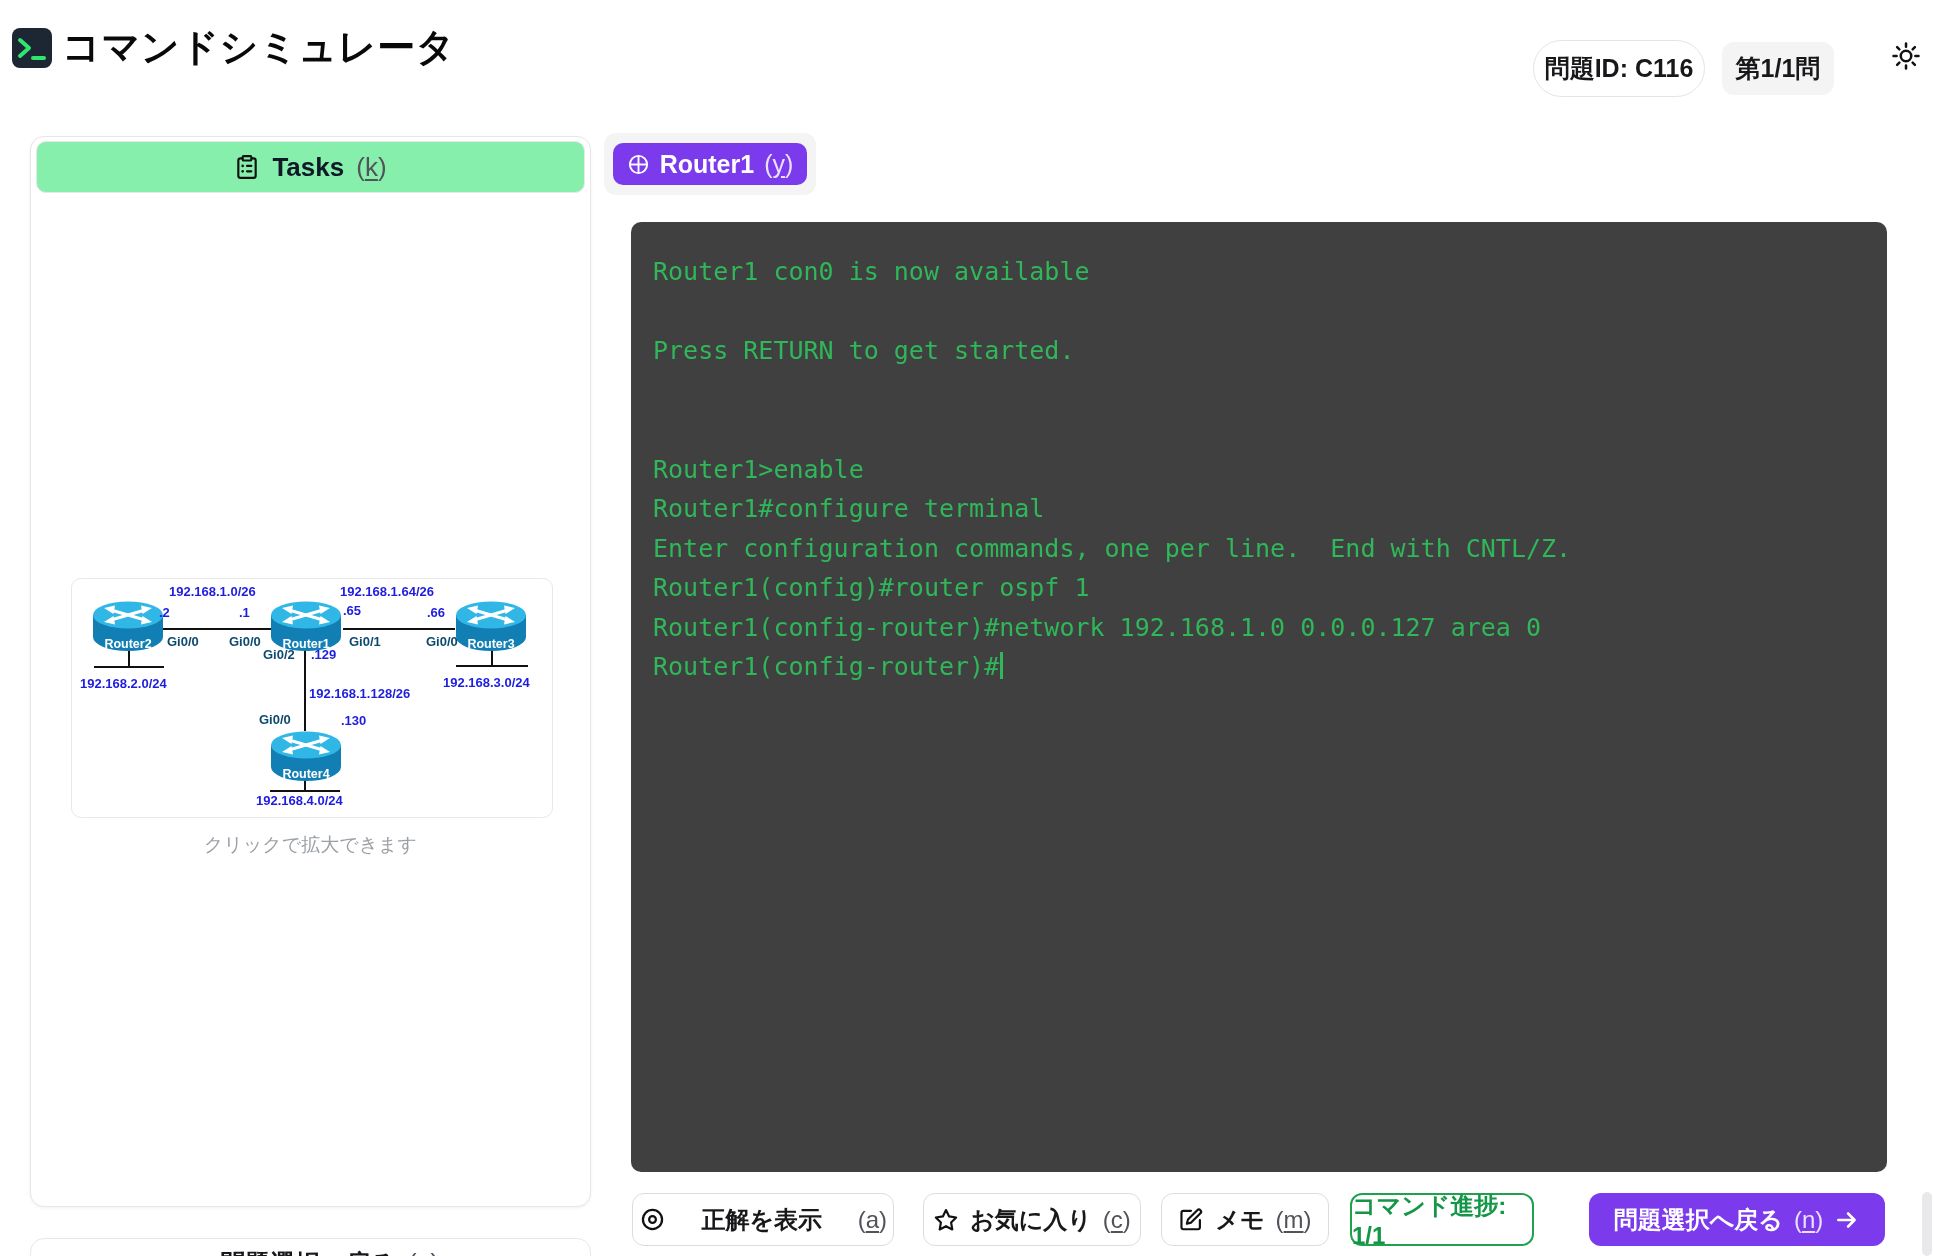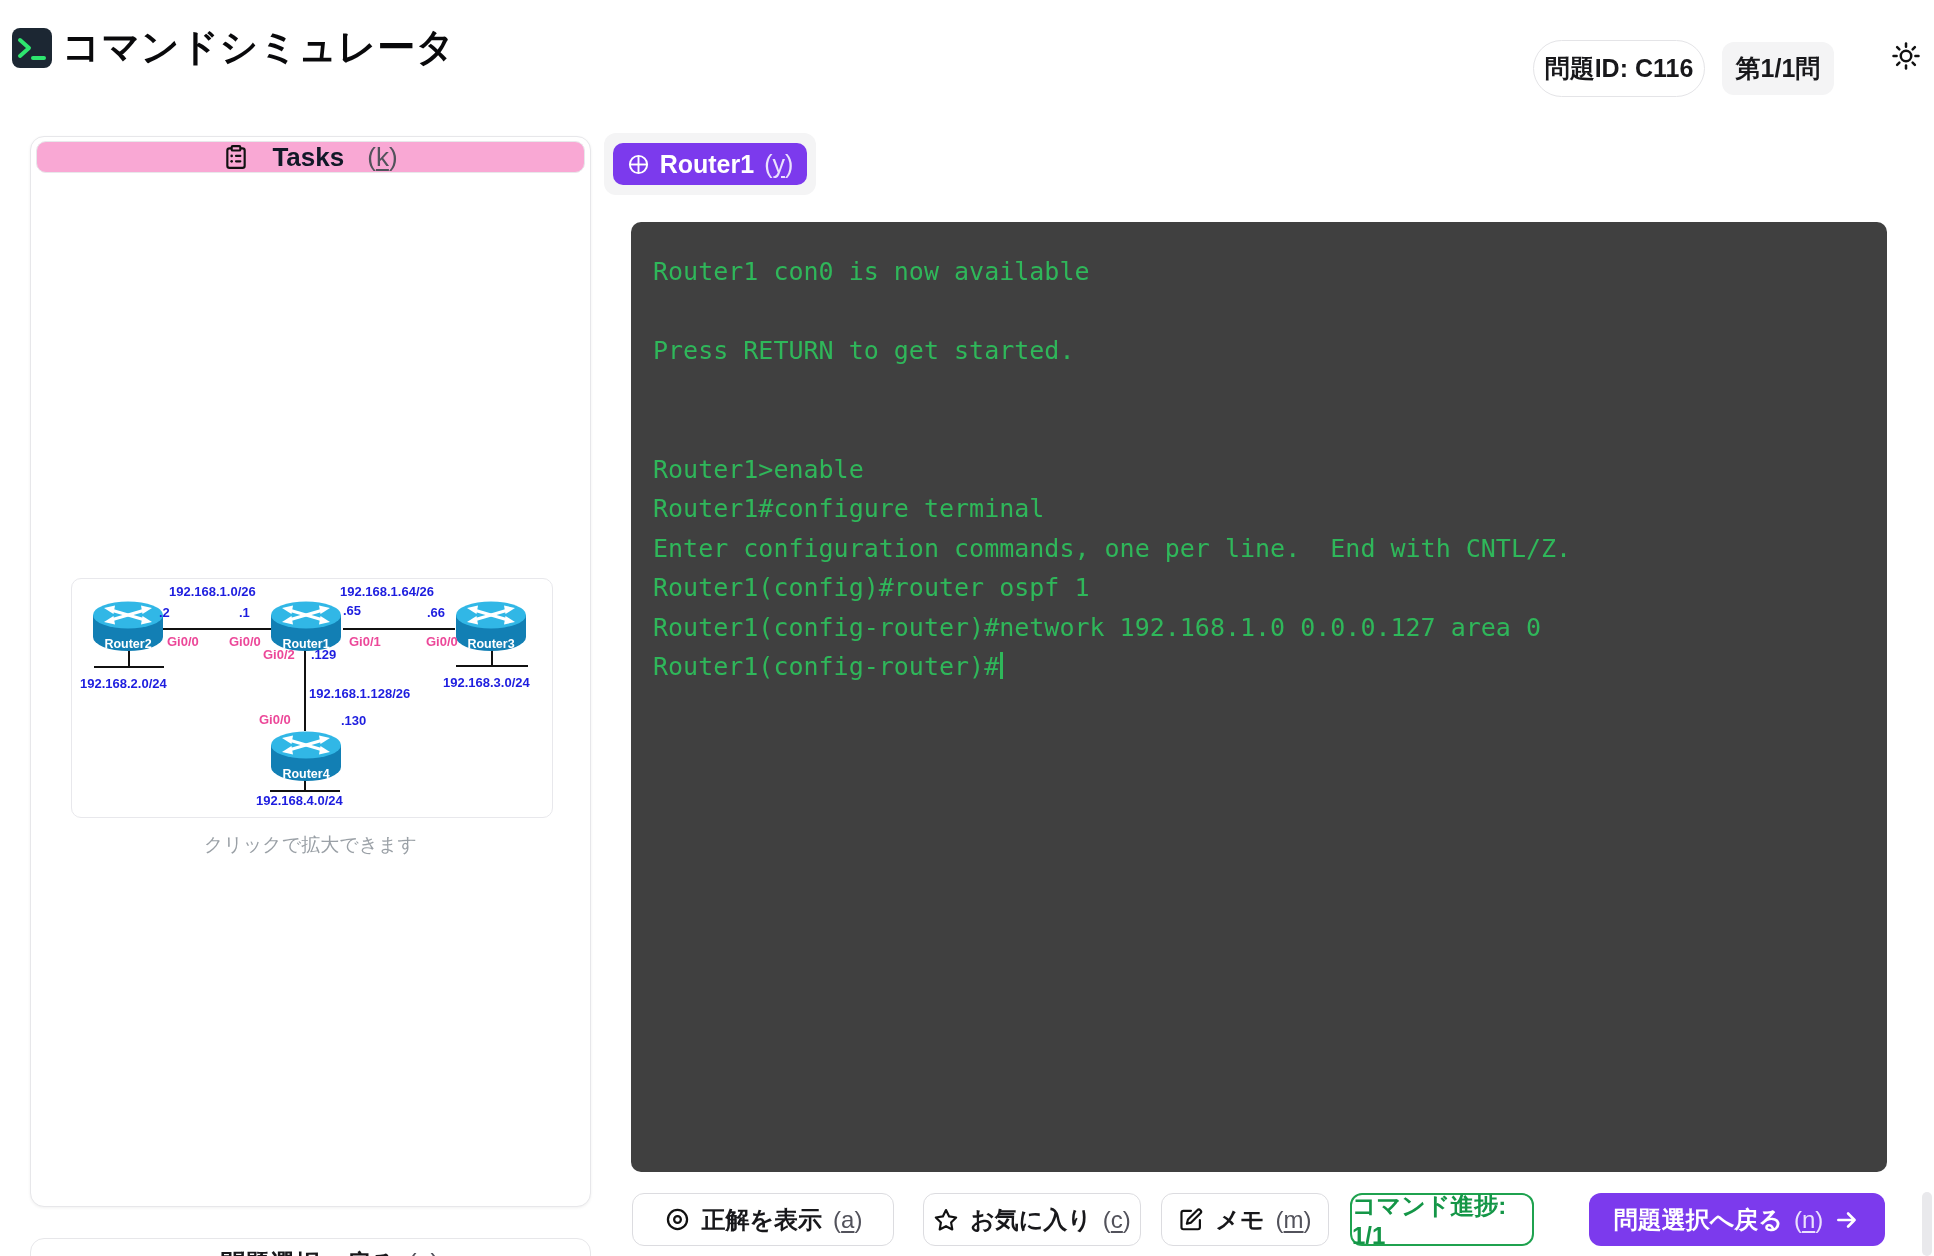--- a/index.html
+++ b/index.html
@@ -13,31 +13,31 @@
   .app-header{position:absolute;left:0;top:0;width:1934px;height:110px;padding-left:26px;}
   .logo{position:absolute;left:12px;top:28px;width:40px;height:40px;background:#1c2733;border-radius:8px;}
   .app-title{position:absolute;left:62px;top:22px;font-size:38px;font-weight:700;color:#09090b;letter-spacing:.5px;}
   .pill{position:absolute;display:flex;align-items:center;justify-content:center;font-weight:700;color:#18181b;font-size:25px;box-sizing:border-box;}
   .pill-id{left:1533px;top:40px;width:172px;height:57px;background:#fff;border:1px solid #e4e4e7;border-radius:29px;}
   .pill-count{left:1722px;top:42px;width:112px;height:53px;background:#f4f4f5;border-radius:12px;}
   .theme-btn{position:absolute;left:1888px;top:38px;width:36px;height:36px;display:flex;align-items:center;justify-content:center;cursor:pointer;background:none;border:none;padding:0;}
   
   .left-panel{position:absolute;left:30px;top:136px;width:561px;height:1071px;background:#fff;
     border:1px solid #e7e7ea;border-radius:14px;box-shadow:0 1px 3px rgba(0,0,0,.06);box-sizing:border-box;}
-  .tasks-header{position:absolute;left:5px;top:4px;width:549px;height:32px;background:#f9a8d4;border:1px solid #e8e8eb;
-    border-radius:10px;display:flex;align-items:center;justify-content:center;gap:23px;cursor:pointer;box-sizing:border-box;}
+  .tasks-header{position:absolute;left:5px;top:4px;width:549px;height:52px;background:#86efac;border:1px solid #e8e8eb;
+    border-radius:10px;display:flex;align-items:center;justify-content:center;gap:12px;cursor:pointer;box-sizing:border-box;}
   .tasks-header .t-label{font-size:26px;font-weight:600;color:#111827;}
   .task-desc{position:absolute;left:28px;top:62px;width:508px;font-size:24px;line-height:39px;color:#111827;white-space:pre-line;}
   
   .diagram-card{position:absolute;left:40px;top:441px;width:480px;height:238px;background:#fff;border:1px solid #e8e8ec;border-radius:10px;cursor:pointer;}
   .diagram-inner{position:absolute;left:0;top:0;width:480px;height:238px;}
   .diagram-lines{position:absolute;left:0;top:0;}
   .router{position:absolute;width:74px;height:54px;}
   .lbl{position:absolute;font-size:13px;font-weight:700;color:#1d1ddf;white-space:nowrap;}
-  .lbl.k{color:#ec4899;font-weight:600;}
+  .lbl.k{color:#0c4a6e;font-weight:600;}
   .l-net1{left:97px;top:5px;}   .l-ip2{left:87px;top:26px;}   .l-ip1{left:167px;top:26px;}
   .l-ifr2{left:95px;top:55px;}  .l-ifr1l{left:157px;top:55px;}
   .l-net2{left:268px;top:5px;}  .l-ip65{left:271px;top:24px;} .l-ip66{left:355px;top:26px;}
   .l-ifg01{left:277px;top:55px;}.l-ifr3{left:354px;top:55px;}
   .l-ifg02{left:191px;top:68px;}.l-ip129{left:239px;top:68px;}
   .l-net3{left:237px;top:107px;}
   .l-ifr4{left:187px;top:133px;}.l-ip130{left:239px;top:134px;margin-left:30px;}
   .l-lan2{left:8px;top:97px;}   .l-lan3{left:371px;top:96px;} .l-lan4{left:184px;top:214px;}
   .diagram-caption{position:absolute;left:0;top:695px;width:100%;text-align:center;font-size:19px;color:#9aa0a6;}
   
@@ -51,21 +51,21 @@
     display:flex;align-items:center;justify-content:center;gap:10px;font-size:25px;font-weight:600;cursor:pointer;
     font-family:inherit;}
   .terminal{position:absolute;left:631px;top:222px;width:1256px;height:950px;background:#404040;border-radius:10px;cursor:text;}
   .terminal pre{margin:0;padding:30px 22px;font-family:"DejaVu Sans Mono","Liberation Mono",monospace;
     font-size:25px;line-height:39.5px;color:#2fb75a;white-space:pre;}
   .cursor{display:inline-block;width:3px;height:27px;background:#2fb75a;vertical-align:-4px;margin-left:1px;}
   
   .fbtn{position:absolute;top:1193px;height:53px;background:#fff;border:1px solid #dcdce0;border-radius:12px;
     display:flex;align-items:center;justify-content:center;gap:11px;font-size:24px;font-weight:600;color:#18181b;
     cursor:pointer;box-sizing:border-box;font-family:inherit;}
-  .f-answer{left:632px;width:262px;}
+  .f-answer{left:632px;width:262px;justify-content:space-between;}
   .f-fav{left:923px;width:218px;}
   .f-memo{left:1161px;width:168px;}
   .f-progress{left:1350px;width:184px;border:2px solid #1fa24f;color:#149647;font-weight:700;cursor:default;}
   .f-back{left:1589px;width:296px;background:#7c3aed;border:none;color:#fff;font-weight:700;}
   
   .key{font-weight:400;color:#52525b;}
   .key::before{content:"(";}
   .key::after{content:")";}
   .key .kl{text-decoration:underline;text-underline-offset:3px;}
   .on-purple .key{color:rgba(255,255,255,.85);}

